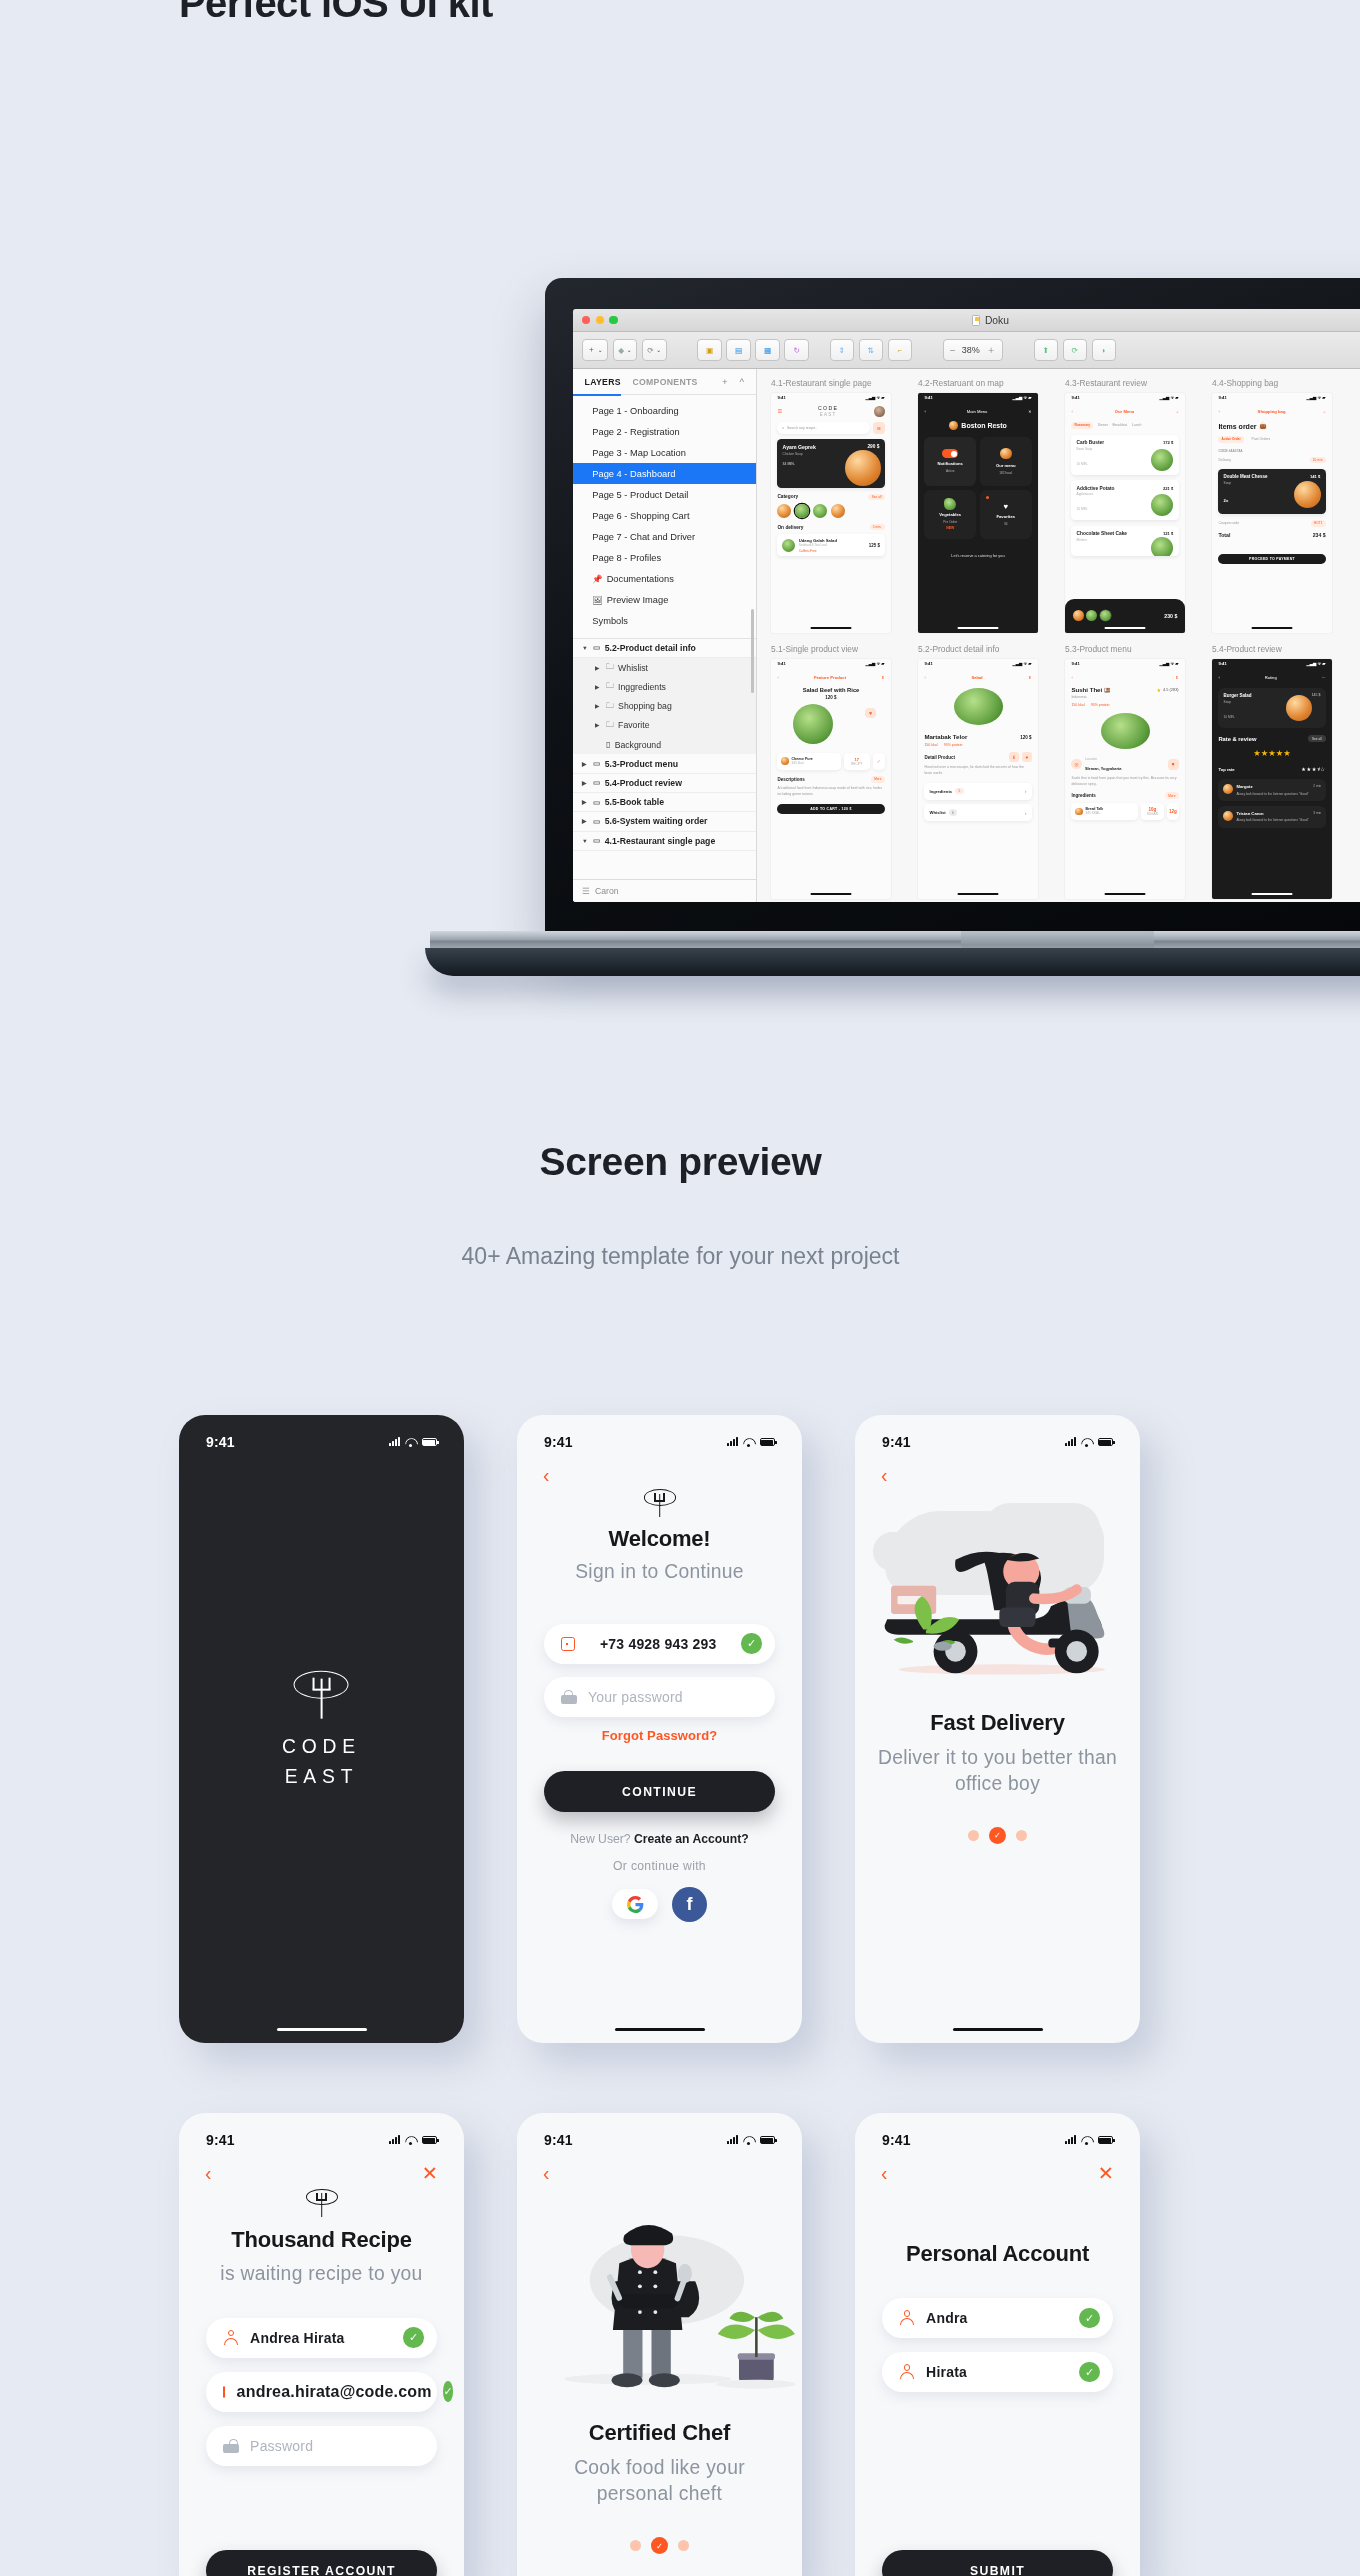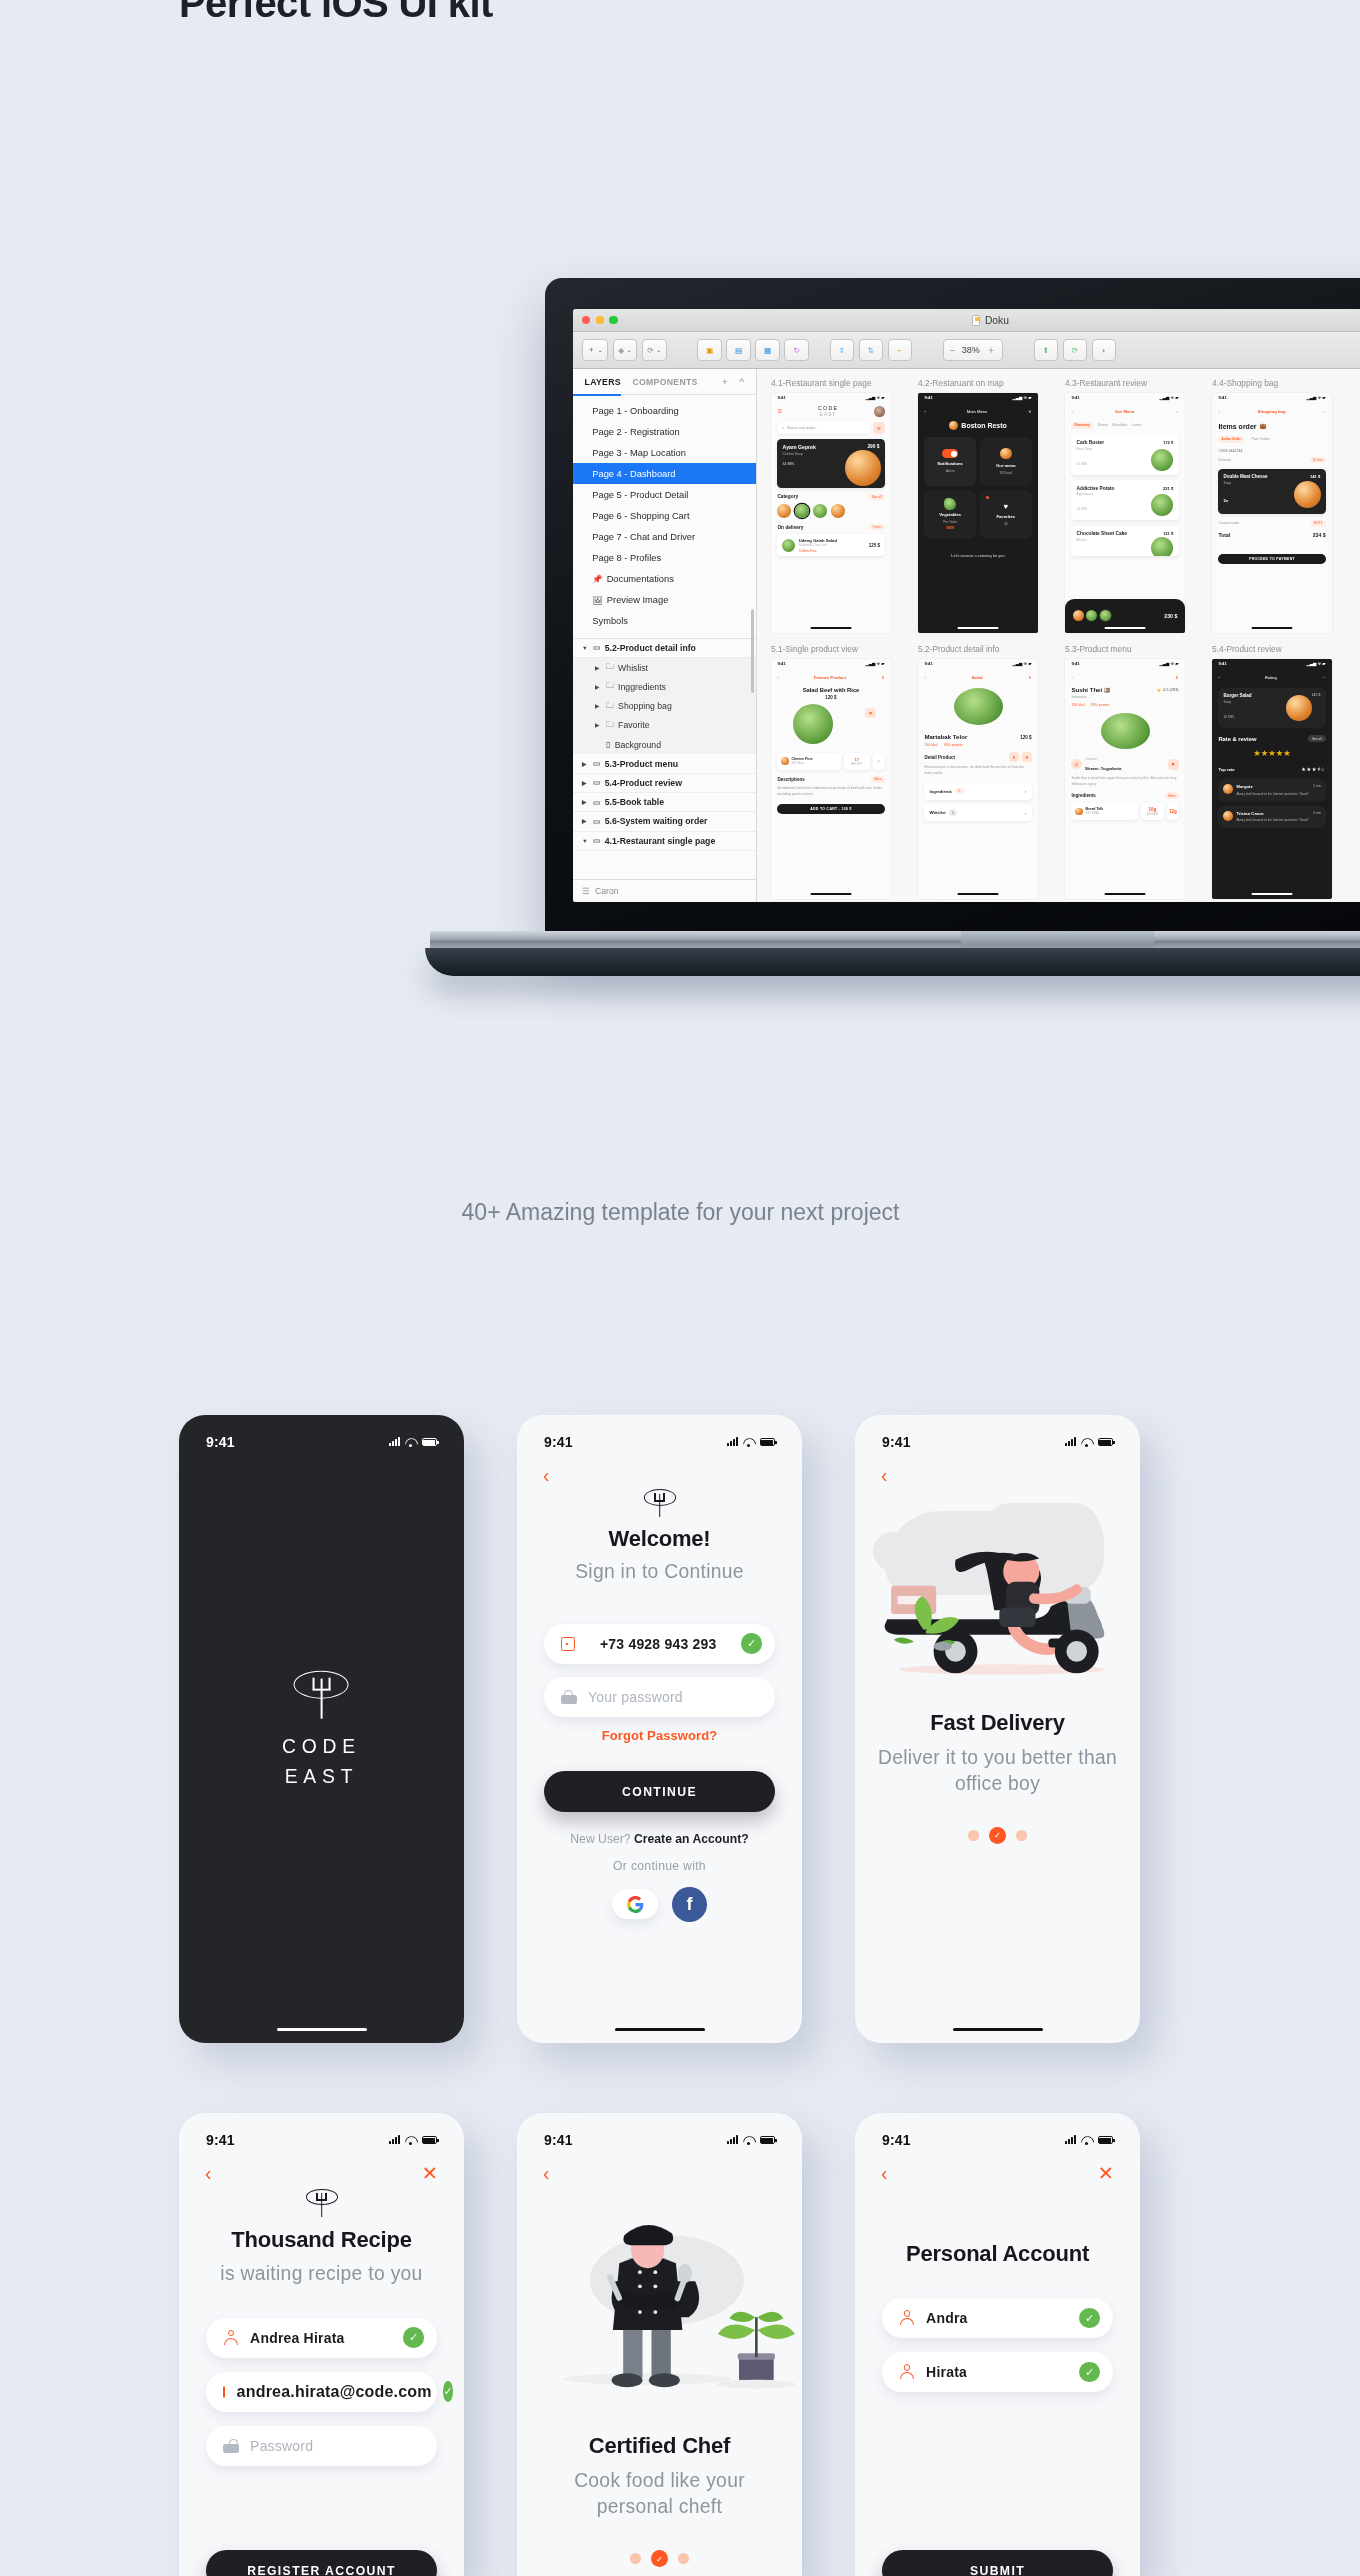--- a/index.html
+++ b/index.html
@@ -974,20 +974,21 @@
         </div>
       </div>
     </div>
   </div>
   <div class="laptop-base"></div>
   <div class="laptop-base-notch"></div>
   <div class="laptop-bottom"></div>
 </div>
 
 <div class="sec2">
+  <div class="sec2-title">Screen preview</div>
   <div class="sec2-sub">40+ Amazing template for your next project</div>
 </div>
 
 <div class="phone-grid">
 
   <div class="phone-row">
 
     <div class="phone dark">
       <div class="status">
         <span class="status-time">9:41</span>
@@ -1259,21 +1260,21 @@
           <rect x="330" y="232" width="58" height="10" rx="4" fill="#8d8aa0"></rect>
           <rect x="357" y="176" width="4" height="62" fill="#3f4a36"></rect>
           <path d="M357 196 q-40 -20 -58 6 q34 18 58 -6z" fill="#7cc04a"></path>
           <path d="M361 196 q40 -20 58 6 q-34 18 -58 -6z" fill="#7cc04a"></path>
           <path d="M357 176 q-28 -18 -40 2 q26 12 40 -2z" fill="#6fb440"></path>
           <path d="M361 176 q28 -18 40 2 q-26 12 -40 -2z" fill="#6fb440"></path>
           <ellipse cx="358" cy="280" rx="62" ry="7" fill="#eceef0"></ellipse>
         </svg>
       </div>
 
-      <div class="p-title" style="margin-top:36px">Certified Chef</div>
+      <div class="p-title" style="margin-top:23px">Certified Chef</div>
       <div class="p-subtitle" style="margin-top:9px;padding:0 30px">Cook food like your personal cheft</div>
 
       <div class="dots" style="margin-top:30px">
         <span class="d"></span>
         <span class="d act">✓</span>
         <span class="d"></span>
       </div>
     </div>
 
     <div class="phone clipped">

